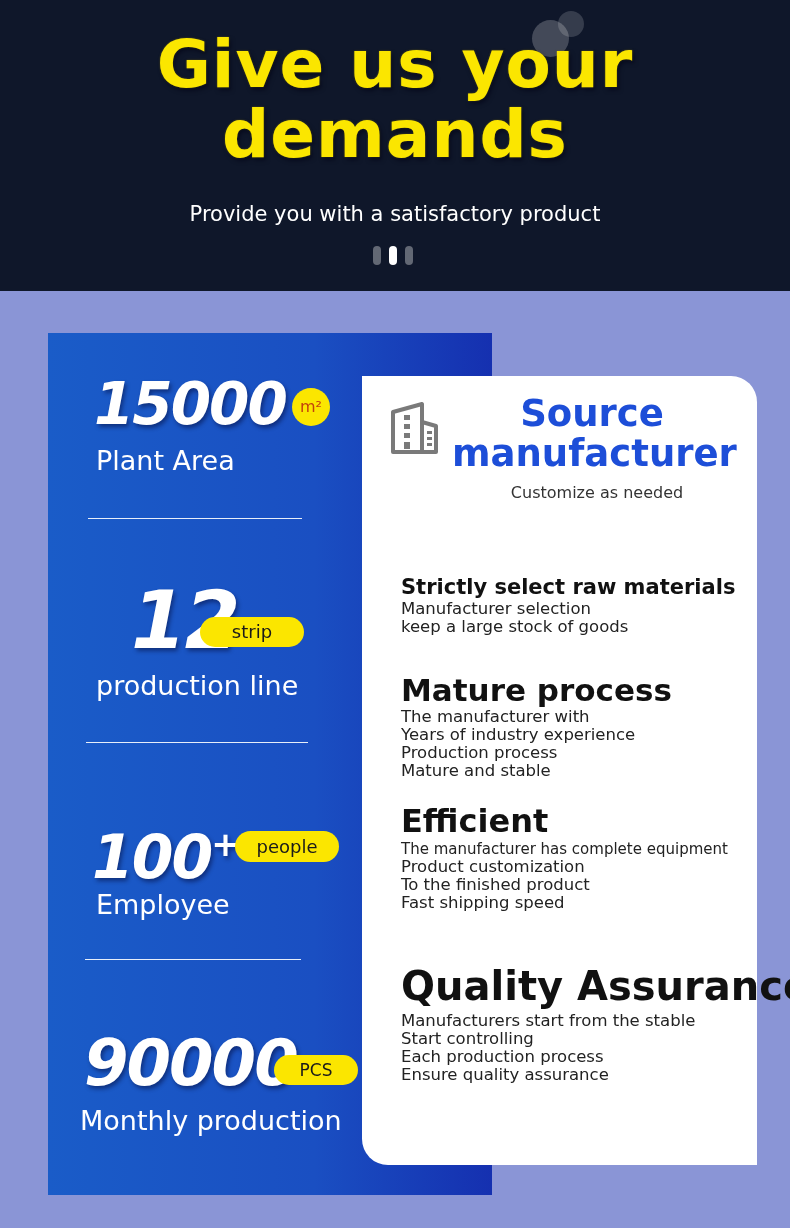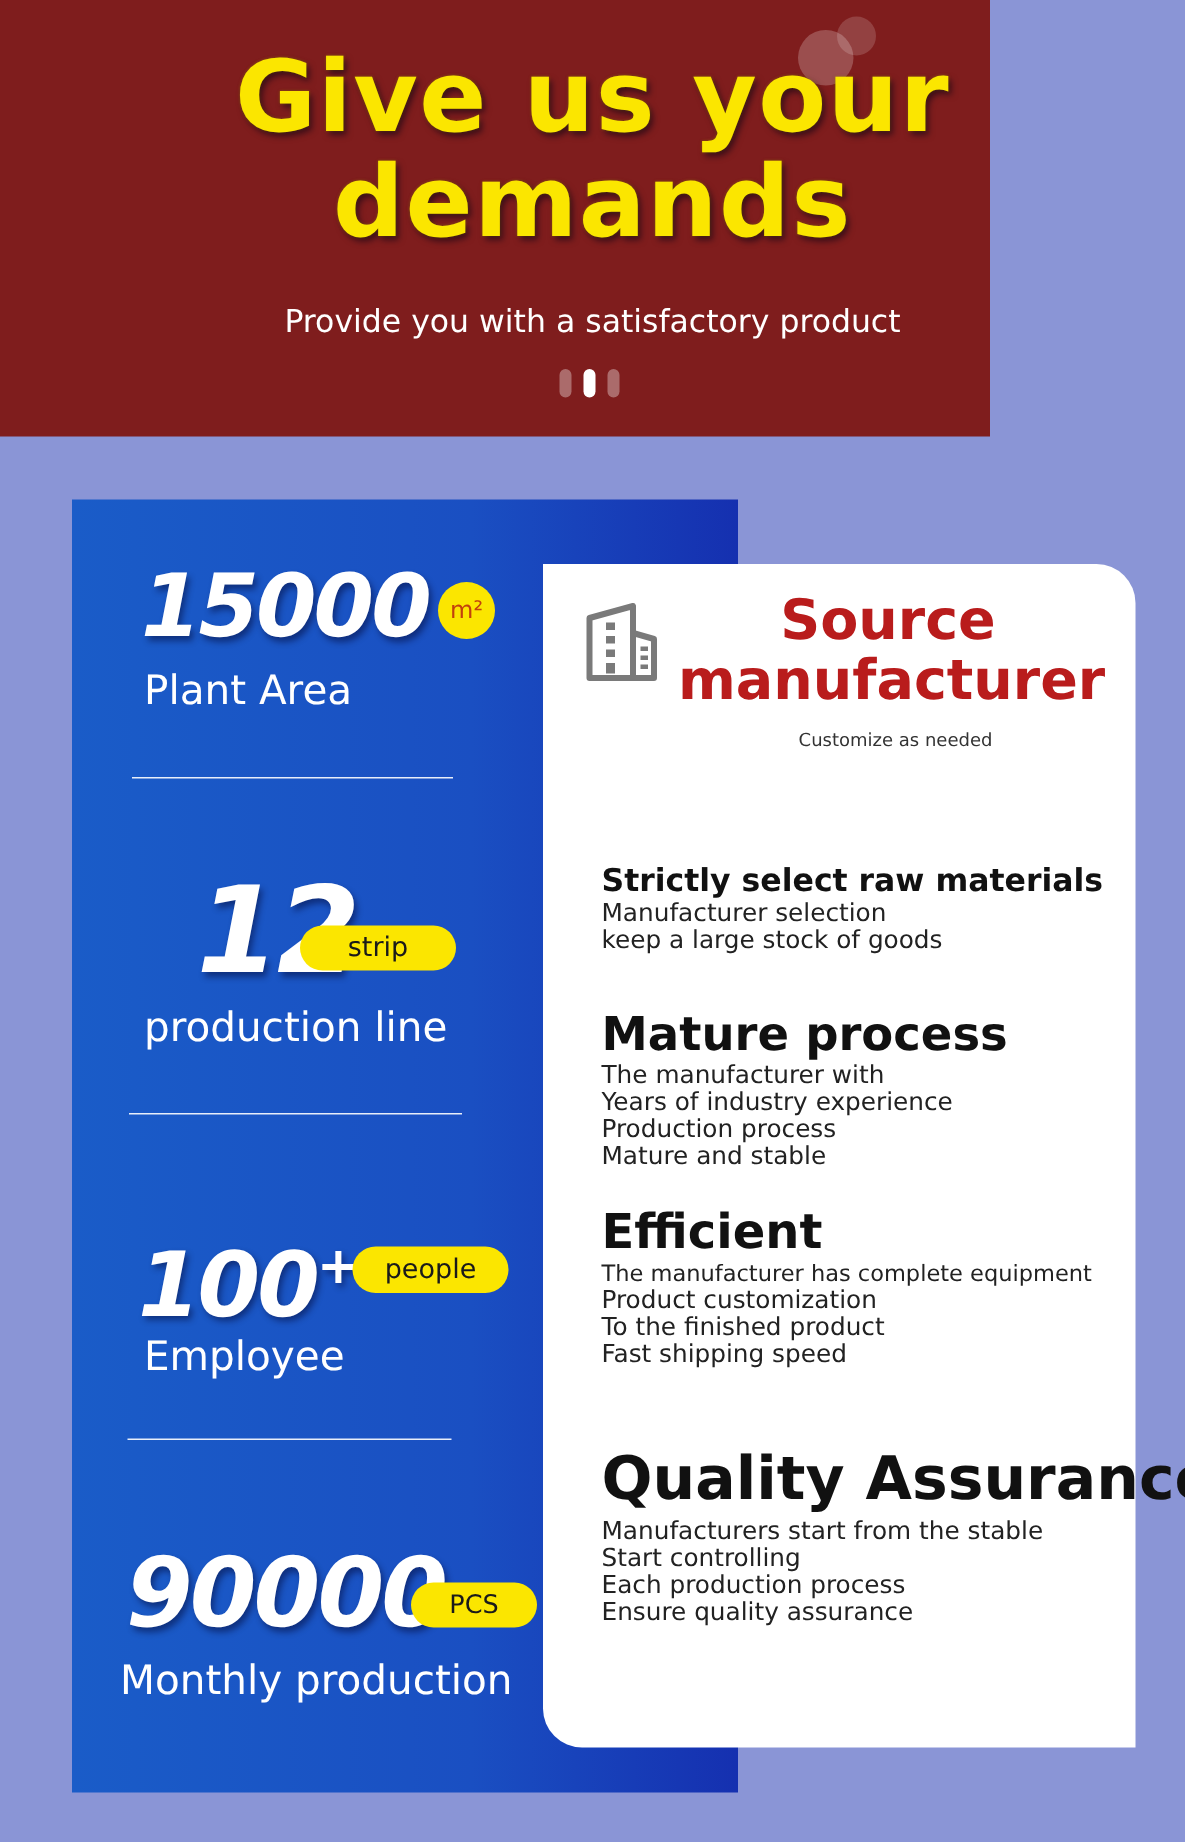--- a/index.html
+++ b/index.html
@@ -3,22 +3,22 @@
   <meta charset="utf-8">
   <style>
     * { margin: 0; padding: 0; box-sizing: border-box; }
     html, body { width: 790px; height: 1228px; overflow: hidden; }
     body {
       position: relative;
       background: #8a95d6;
       font-family: "DejaVu Sans", "Liberation Sans", sans-serif;
     }
     .header {
-      position: absolute; left: 0; top: 0; width: 660px; height: 291px;
-      background: #7f1d1d;
+      position: absolute; left: 0; top: 0; width: 790px; height: 291px;
+      background: #0f172a;
       overflow: hidden;
     }
     .bubble {
       position: absolute; border-radius: 50%;
       background: rgba(255,255,255,0.22);
     }
     .bubble.b1 { left: 532px; top: 20px; width: 37px; height: 37px; }
     .bubble.b2 { left: 558px; top: 11px; width: 26px; height: 26px; background: rgba(255,255,255,0.16); }
     .title {
       position: absolute; left: 0; top: 30px; width: 790px;
@@ -72,26 +72,26 @@
     .divider { position: absolute; height: 1px; background: #ffffff; opacity: 0.9; }
 
     .card {
       position: absolute; left: 362px; top: 376px; width: 395px; height: 789px;
       background: #ffffff;
       border-radius: 0 26px 0 26px;
     }
     .card-icon { position: absolute; left: 28px; top: 24px; width: 50px; height: 54px; }
     .card-title {
       position: absolute; left: 90px; top: 18px; width: 280px;
-      text-align: center; color: #b91c1c;
+      text-align: center; color: #1d4ed8;
       font-weight: bold; font-size: 37px; line-height: 40px;
     }
     .card-sub {
       position: absolute; left: 90px; top: 106px; width: 290px;
-      text-align: center; color: #333333; font-size: 12px; line-height: 22px;
+      text-align: center; color: #333333; font-size: 16px; line-height: 22px;
     }
     .feature { position: absolute; left: 39px; }
     .feature-title { color: #111111; font-weight: bold; white-space: nowrap; }
     .feature-line { color: #222222; font-size: 16.5px; line-height: 18px; white-space: nowrap; }
     .stat-pcs-pill { z-index: 3; }
   </style>
 </head>
 <body>
 
 <div class="header">

